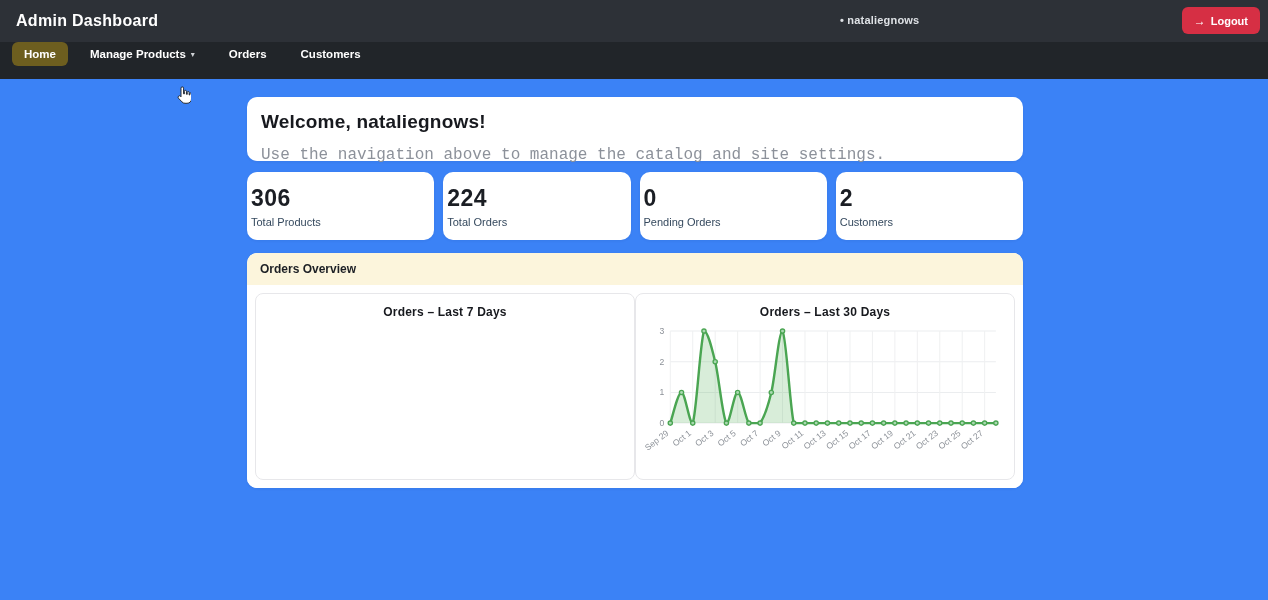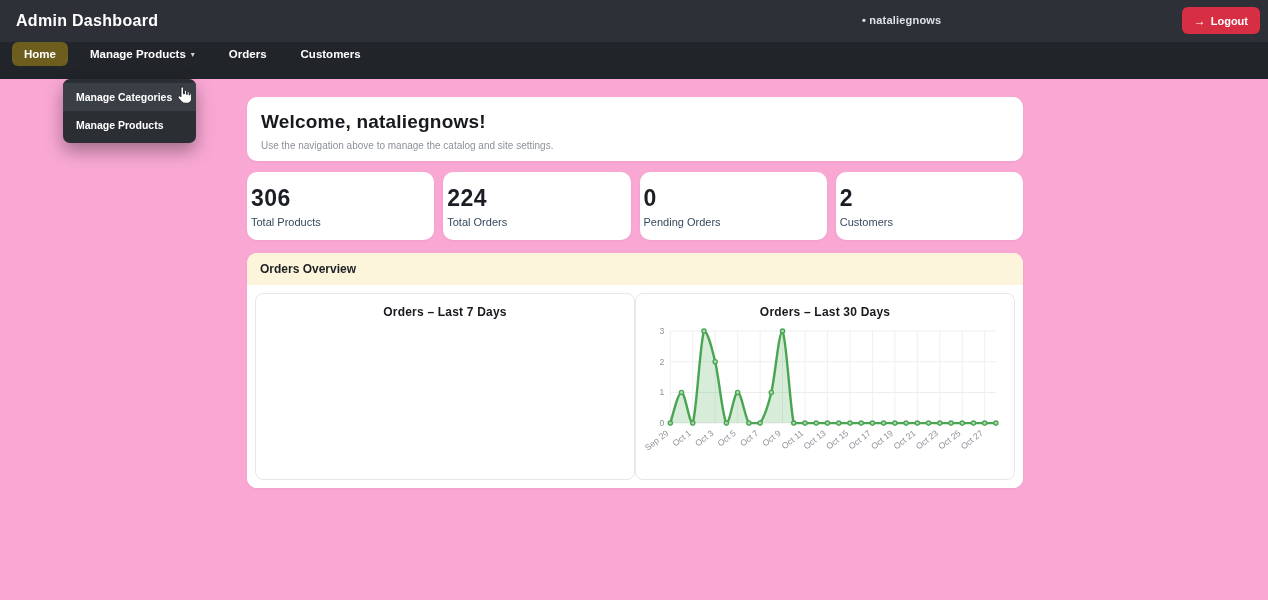--- a/index.html
+++ b/index.html
@@ -1,23 +1,23 @@
 <!DOCTYPE html>
 <html><head>
 <meta charset="utf-8">
 <style>
   * { margin:0; padding:0; box-sizing:border-box; }
   html,body { width:1268px; height:600px; }
   body { font-family:"Liberation Sans","DejaVu Sans",sans-serif; overflow:hidden; }
-  .page { position:relative; width:1268px; height:600px; background:#f9a8d4; overflow:hidden; }
+  .page { position:relative; width:1268px; height:600px; background:#3b82f6; overflow:hidden; }
 
   
   .app-header { position:absolute; top:0; left:0; right:0; height:42px; background:#2d3137; display:flex; align-items:center; }
   .app-title { color:#ffffff; font-weight:800; font-size:16px; margin-left:16px; letter-spacing:.3px; }
-  .username { position:absolute; left:862px; top:14px; color:#dfe2e6; font-size:11px; font-weight:700; letter-spacing:.2px; }
+  .username { position:absolute; left:840px; top:14px; color:#dfe2e6; font-size:11px; font-weight:700; letter-spacing:.2px; }
   .logout-btn { position:absolute; right:8px; top:7px; height:27px; padding:0 12px; background:#d62f44; color:#fff;
     border:none; border-radius:6px; font-family:inherit; font-weight:800; font-size:11px; display:flex; align-items:center; gap:5px; cursor:pointer; }
   .logout-btn .arrow { font-size:12px; line-height:1; }
 
   
   .main-nav { position:absolute; top:42px; left:0; right:0; height:37px; background:#212529; display:flex; align-items:flex-start; padding:0 12px; }
   .nav-item { color:#ffffff; font-size:11.5px; font-weight:700; text-decoration:none; padding:6px 12px; border-radius:6px; cursor:pointer; white-space:nowrap; }
   .nav-item.active { background:#6d5e1f; }
   .nav-item + .nav-item { margin-left:10px; }
   .caret { font-size:8px; margin-left:5px; vertical-align:1px; color:#cfd2d6; }
@@ -29,21 +29,21 @@
   .dd-item.highlighted { background:#3a3f45; }
 
   .cursor-svg { position:absolute; left:175px; top:86px; z-index:30; width:16px; height:20px; }
 
   
   .main { position:absolute; top:97px; left:247px; width:776px; }
   .card { background:#ffffff; border-radius:10px; box-shadow:0 1px 3px rgba(20,23,28,.06); }
 
   .welcome { padding:14px 14px 13px; height:64px; }
   .welcome h1 { font-size:19px; font-weight:800; color:#17191e; letter-spacing:.2px; }
-  .welcome p { font-size:10px; color:#8c919a; margin-top:7px; }
+  .welcome p { font-size:16px; color:#8c919a; margin-top:13px;font-family:Liberation Mono, monospace; }
 
   .stats { display:flex; gap:9px; margin-top:11px; }
   .stat { flex:1; padding:13px 4px 12px; height:68px; }
   .stat .num { font-size:23px; font-weight:800; color:#1b1e24; letter-spacing:.5px; }
   .stat .lbl { font-size:11px; color:#35495e; margin-top:4px; }
 
   .overview { margin-top:13px; border-radius:10px; overflow:hidden; }
   .ov-head { background:#fcf5dc; padding:9px 13px; font-weight:800; font-size:12px; color:#1c1f24; }
   .ov-body { background:#fff; padding:8px; display:flex; gap:0; }
   .chart-card { flex:1; border:1px solid #e7e7ea; border-radius:8px; background:#fff; height:187px; padding:11px 8px 4px; overflow:hidden; }
@@ -67,24 +67,20 @@
     </button>
   </header>
 
   <nav class="main-nav">
     <a class="nav-item active">Home</a>
     <a class="nav-item"><span>Manage Products</span><span class="caret">▾</span></a>
     <a class="nav-item">Orders</a>
     <a class="nav-item">Customers</a>
   </nav>
 
-  <div class="dropdown">
-    <div class="dd-item highlighted">Manage Categories</div>
-    <div class="dd-item">Manage Products</div>
-  </div>
 
   <svg class="cursor-svg" viewBox="0 0 20 24">
     <path d="M7.5 2.2 a1.6 1.6 0 0 1 3.2 0 V9.3 l1 .1 V6.2 a1.3 1.3 0 0 1 2.6 0 V9.8 l1 .15 V7.6 a1.2 1.2 0 0 1 2.4 0 V10.6 l.9.2 V9.3 a1.05 1.05 0 0 1 2.1 0 v6.2 a5.6 5.6 0 0 1 -5.6 5.6 h-2.6 a5 5 0 0 1 -3.8 -1.75 L4.2 14.6 a1.75 1.75 0 0 1 2.65 -2.28 l.65.75 Z" fill="#ffffff" stroke="#23262a" stroke-width="1.2" stroke-linejoin="round"></path>
   </svg>
 
   <main class="main">
 
     <section class="card welcome">
       <h1>Welcome, nataliegnows!</h1>
       <p>Use the navigation above to manage the catalog and site settings.</p>

